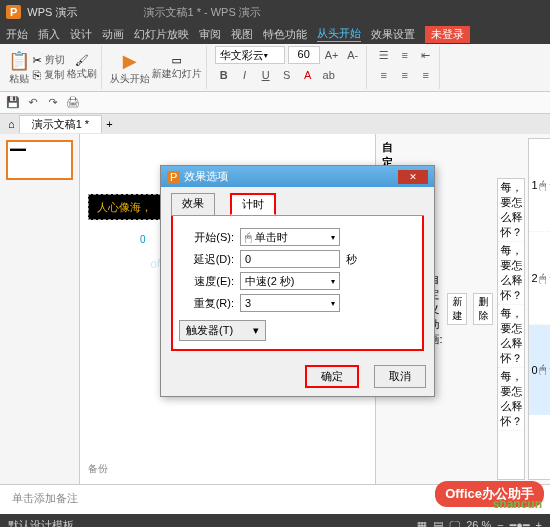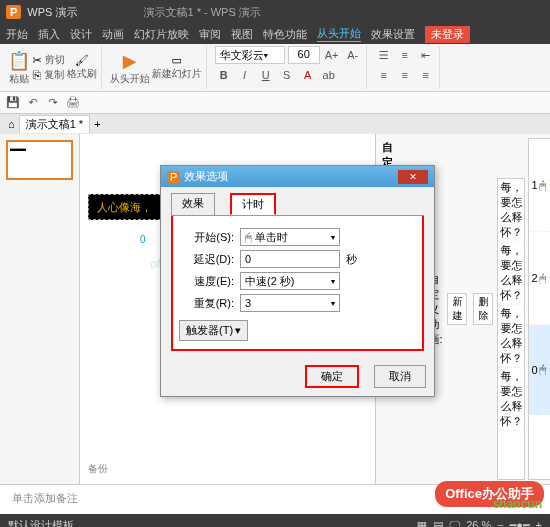--- a/index.html
+++ b/index.html
@@ -16,21 +16,21 @@
 .ribbon-group{display:flex;align-items:center;gap:2px;border-right:1px solid #ddd;padding:0 4px;height:100%}
 .orange-btn{color:#e67e22;font-size:18px}
 .small-label{font-size:10px;color:#555}
 .ribbon-stack{display:flex;flex-direction:column;gap:1px}
 .ribbon-row{display:flex;align-items:center;gap:3px}
 .font-select{border:1px solid #ccc;background:#fff;padding:1px 4px;height:18px;display:flex;align-items:center;min-width:70px}
 .font-size{border:1px solid #ccc;background:#fff;padding:1px 4px;height:18px;width:32px;text-align:center}
 .icon-btn{width:18px;height:18px;display:inline-flex;align-items:center;justify-content:center;color:#555;cursor:pointer}
 .quickbar{background:#fafafa;border-bottom:1px solid #ccc;height:22px;display:flex;align-items:center;padding:0 4px;gap:2px}
 .tab-strip{background:#e8e8e8;height:20px;display:flex;align-items:center;padding:0 8px;gap:4px}
-.tab-active{background:#fff;border:1px solid #ccc;border-bottom:none;padding:1px 6px}
+.tab-active{background:#fff;border:1px solid #ccc;border-bottom:none;padding:1px 12px}
 .workspace{display:flex;height:350px}
 .thumbs{width:80px;background:#f5f5f5;border-right:1px solid #ccc;padding:6px}
 .thumb{border:2px solid #e67e22;background:#fff;height:40px;margin-bottom:4px;font-size:8px;padding:2px;overflow:hidden}
 .canvas{flex:1;background:#fff;position:relative;overflow:hidden}
 .slide-elem{position:absolute;top:60px;left:8px;border:1px dashed #999;padding:4px 8px;background:#000;color:#eab308;font-size:13px}
 .marker{position:absolute;color:#09c;font-size:10px}
 .wm{position:absolute;color:#cfe8f3;font-size:22px;font-style:italic;transform:rotate(-5deg);pointer-events:none}
 .sidepane{width:175px;background:#f8f8f8;border-left:1px solid #ccc;padding:4px;display:flex;flex-direction:row;gap:3px}
 .sidepane-title{font-weight:bold;padding:2px}
 .side-row{display:flex;align-items:center;gap:3px;padding:1px}
@@ -47,21 +47,21 @@
 .dialog-title .close{margin-left:auto;background:#c0392b;color:#fff;width:30px;height:14px;display:flex;align-items:center;justify-content:center;font-size:9px}
 .dialog-body{padding:6px 10px}
 .dialog-tabs{display:flex;gap:16px;border-bottom:1px solid #999}
 .dialog-tabs span{padding:2px 10px;border:1px solid #999;border-bottom:none;background:#eee;margin-right:-1px}
 .dialog-tabs .active{background:#fff;border:2px solid red;border-bottom:1px solid #fff}
 .dialog-form{border:2px solid red;border-top:none;padding:8px 6px;background:#fff}
 .form-row{display:flex;align-items:center;gap:6px;margin:4px 0}
 .form-row label{width:55px;text-align:right}
 .form-select{border:1px solid #999;background:#fff;padding:1px 4px;min-width:100px;height:18px;display:flex;align-items:center;justify-content:space-between}
 .form-select .caret{font-size:8px}
-.trigger-btn{border:1px solid #999;background:#eee;padding:2px 6px;margin-top:4px;display:inline-flex;align-items:center;gap:2px}
+.trigger-btn{border:1px solid #999;background:#eee;padding:2px 6px;margin-top:4px;display:inline-flex;align-items:center;gap:20px}
 .dialog-footer{padding:8px;display:flex;justify-content:flex-end;gap:15px}
 .dialog-footer button{padding:2px 14px;border:1px solid #999;background:#eee}
 .dialog-footer .ok{border:2px solid red}
 .badge{position:absolute;bottom:20px;right:6px;background:#e74c3c;color:#fff;padding:4px 10px;border-radius:12px;font-size:13px;font-weight:bold}
 .green-wm{position:absolute;bottom:16px;right:8px;color:#7cb342;font-size:12px;font-weight:bold}
 </style>
 </head>
 <body>
 
 <div class="titlebar">

